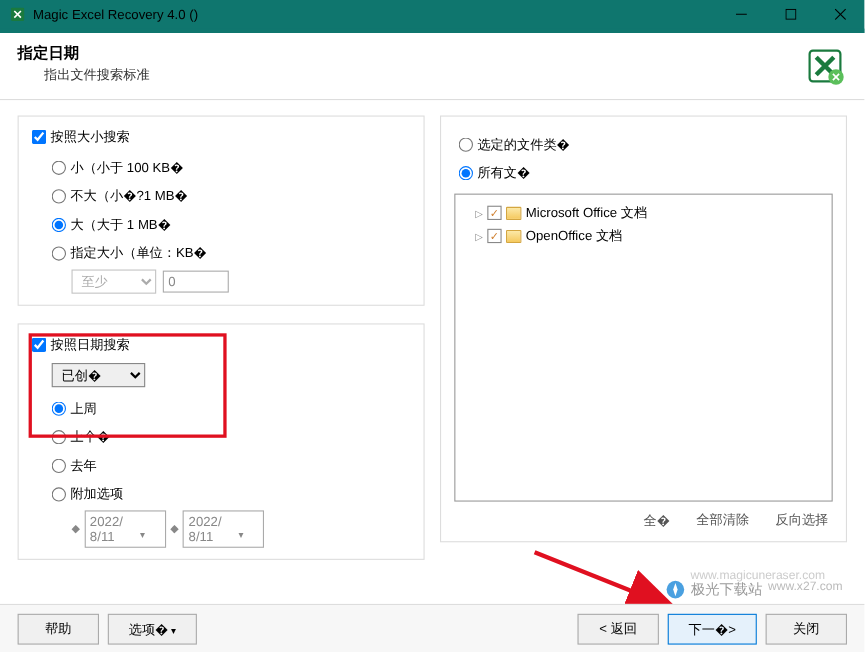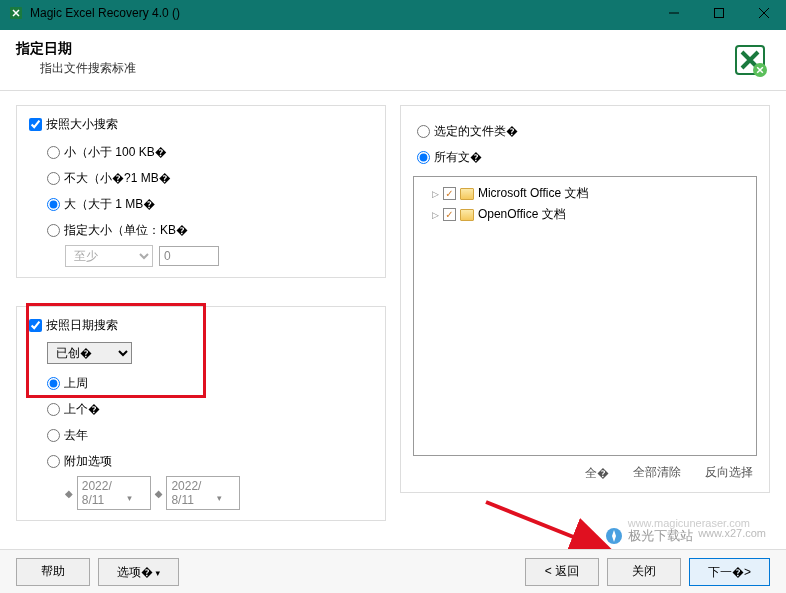--- a/index.html
+++ b/index.html
@@ -65,21 +65,21 @@
     }
     .content {
       display: flex;
       padding: 14px 16px;
       gap: 14px;
     }
     .left-col, .right-col {
       flex: 1;
       display: flex;
       flex-direction: column;
-      gap: 28px;
+      gap: 16px;
     }
     .group {
       border: 1px solid #ddd;
       padding: 10px 12px;
       background: #fff;
     }
     .group-title {
       display: flex;
       align-items: center;
       margin-bottom: 8px;
@@ -106,21 +106,21 @@
       gap: 6px;
       margin-top: 4px;
     }
     .indent-controls select, .indent-controls input[type="text"] {
       font-size: 12px;
       padding: 2px 4px;
       border: 1px solid #aaa;
       background: #fff;
       color: #888;
     }
-    .indent-controls select { width: 88px; }
+    .indent-controls select { width: 77px; }
     .indent-controls input[type="text"] { width: 60px; }
     .date-type-select {
       margin: 6px 0 8px 18px;
     }
     .date-type-select select {
       font-size: 12px;
       padding: 2px 4px;
       border: 1px solid #888;
       width: 85px;
     }
@@ -419,16 +419,16 @@
   <span style="color:#bbb;font-size:11px;">www.x27.com</span>
 </div>
 
 <div class="footer">
   <div class="footer-left">
     <button class="btn">帮助</button>
     <button class="btn btn-options">选项�</button>
   </div>
   <div class="footer-right">
     <button class="btn">&lt; 返回</button>
+    <button class="btn btn-highlight">下一�&gt;</button>
     <button class="btn">关闭</button>
-    <button class="btn btn-highlight">下一�&gt;</button>
   </div>
 </div>
 
 </body></html>

